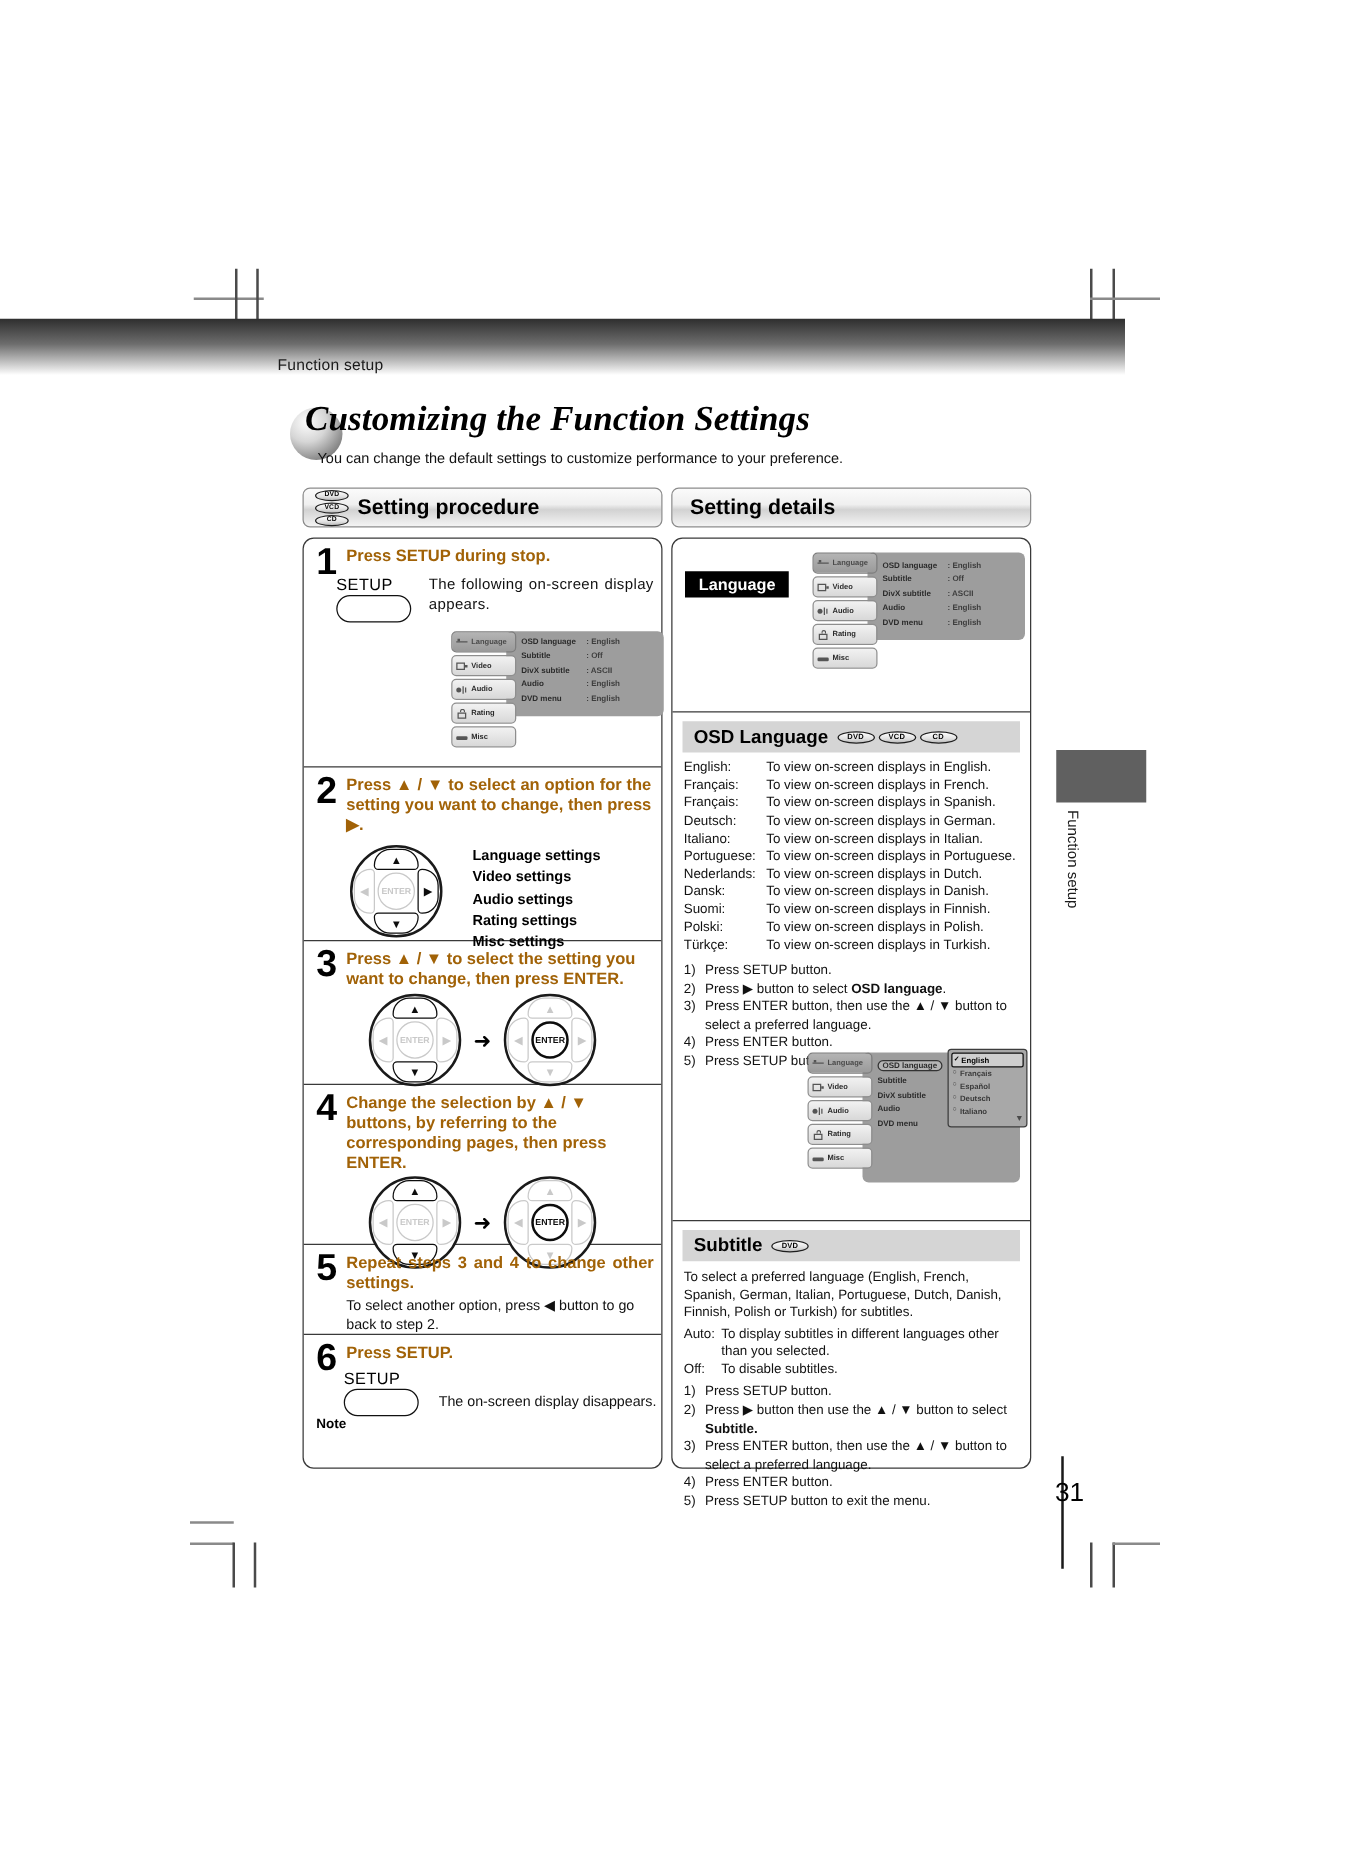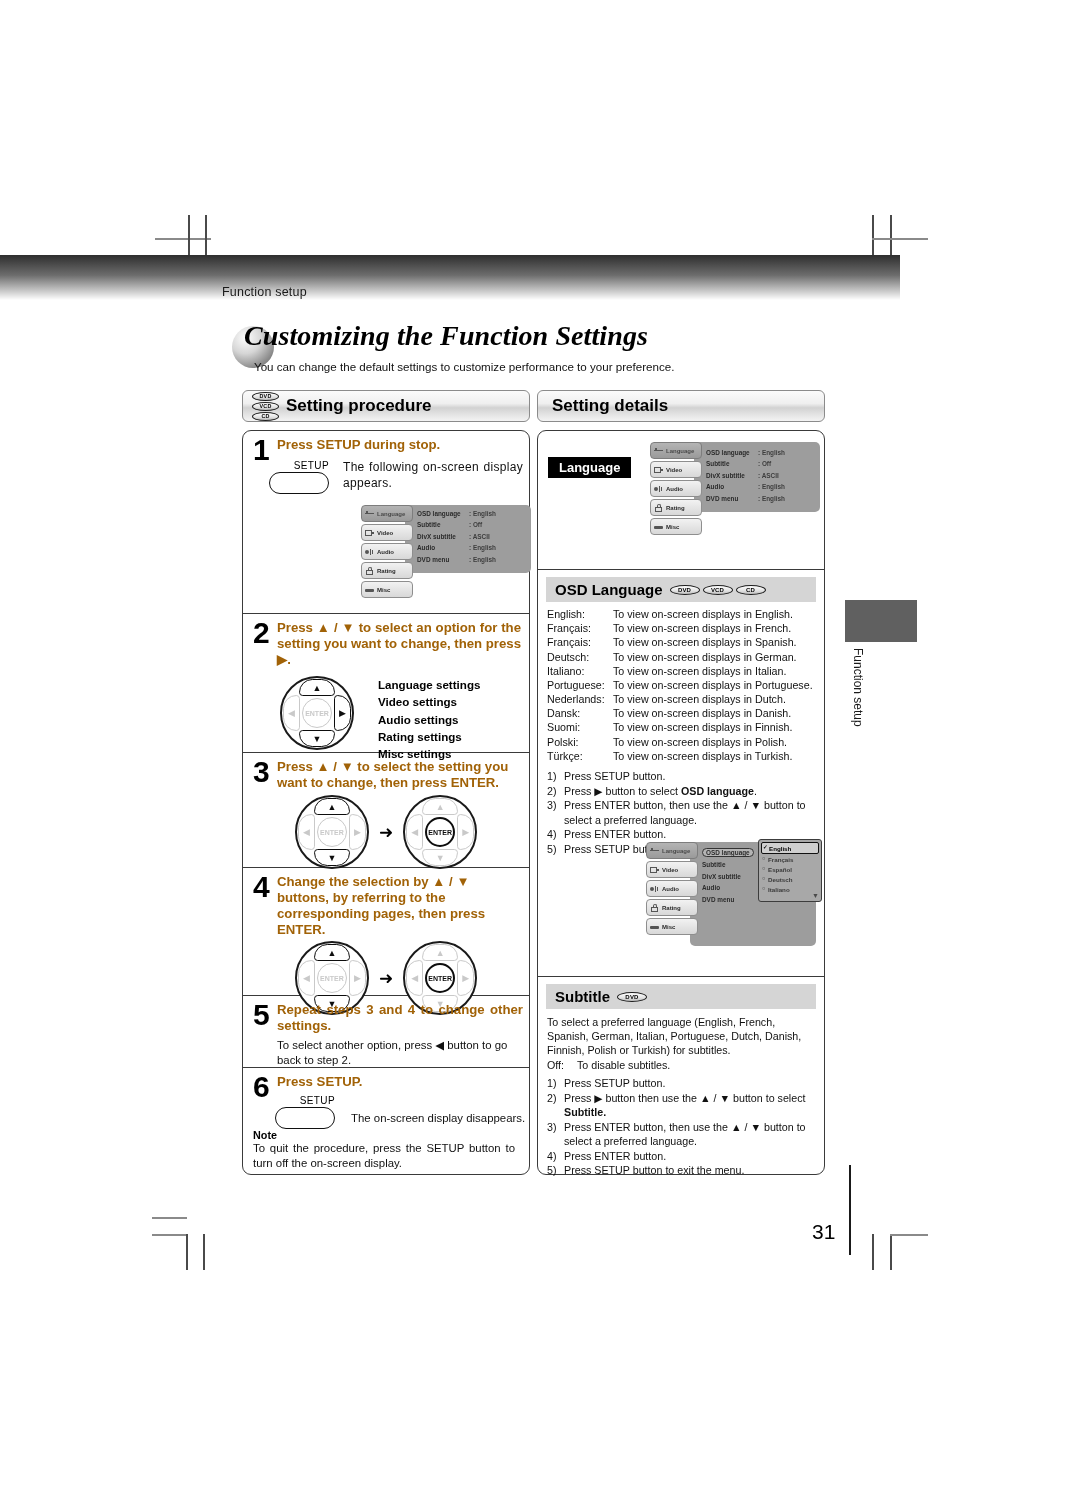--- a/index.html
+++ b/index.html
@@ -80,21 +80,21 @@
   .step-title {
     margin-left: 34px; padding-top: 6px;
     font-size: 13.2px; font-weight: bold; color: #a16207; line-height: 1.22;
   }
   .step-body { font-size: 11.4px; color: #111; line-height: 1.33; }
   .just { text-align: justify; }
 
   
   .setup-btn { position: relative; width: 60px; }
   .setup-btn .cap {
-    text-align: right; font-size: 10px; color: #000; letter-spacing: .4px; margin-bottom: 1px;
+    text-align: left; font-size: 13px; color: #000; letter-spacing: .4px; margin-bottom: 1px;
   }
   .setup-btn .pill {
     width: 60px; height: 22px; border: 1.4px solid #111; border-radius: 11px; background: #fff;
   }
 
   
   .osd { position: relative; }
   .osd-side {
     position: absolute; left: 0; top: 0; width: 52px;
     display: flex; flex-direction: column; gap: 2px; z-index: 2;
@@ -191,22 +191,22 @@
   .sidetab-block {
     position: absolute; left: 845px; top: 600px; width: 72px; height: 42px; background: #606060;
   }
   .sidetab-text {
     position: absolute; left: 845px; top: 648px; width: 20px;
     font-size: 12px; color: #1a1a1a;
     writing-mode: vertical-rl;
   }
 
   .pageno {
-    position: absolute; left: 812px; top: 1183px;
-    font-size: 21px; color: #000; margin-top: 37px;
+    position: absolute; left: 844px; top: 1183px;
+    font-size: 21px; color: #000;
   }
   .pagerule { position: absolute; left: 849px; top: 1165px; width: 1.6px; height: 90px; background: #1a1a1a; }
 
   b.inl { font-weight: bold; }
 </style>
 </head>
 <body>
 
 <div class="regmark" style="left:155px; top:238px; width:56px; height:2px;"></div>
 <div class="regmark dark" style="left:188px; top:215px; width:1.6px; height:45px;"></div>
@@ -408,21 +408,20 @@
     <div class="step-title">Press SETUP.</div>
     <div style="display:flex; align-items:flex-end; margin-left:32px; margin-top:5px;">
       <div class="setup-btn">
         <div class="cap">SETUP</div>
         <div class="pill"></div>
       </div>
       <div class="step-body" style="margin-left:16px; margin-bottom:3px;">The on-screen display disappears.</div>
     </div>
     <div style="margin-left:10px; margin-top:0;">
       <div style="font-size:10.8px; font-weight:bold; color:#000;">Note</div>
-      <div class="step-body just" style="width:262px;">To quit the procedure, press the SETUP button to turn off the on-screen display.</div>
     </div>
   </div>
 </div>
 
 <div class="panel" style="left:537px; top:430px; width:288px; height:745px;">
 
   <div style="position:relative; height:139px; border-bottom:1px solid #3a3a3a;">
     <div class="badge-black" style="position:absolute; left:10px; top:26px;">Language</div>
 
     <div class="osd" style="position:absolute; left:112px; top:11px; width:172px; height:120px;">
@@ -639,20 +638,24 @@
   <div style="position:relative; height:204px;">
     <div class="grayhead" style="margin:7px 8px 0 8px;">
       <div class="t">Subtitle</div>
       <span class="disc-inline">
         <span class="disc-oval">DVD</span>
       </span>
     </div>
 
     <div class="para" style="margin:6px 10px 0 9px;">To select a preferred language (English, French, Spanish, German, Italian, Portuguese, Dutch, Danish, Finnish, Polish or Turkish) for subtitles.</div>
 
+    <div class="para defrow" style="margin:2px 10px 0 9px;">
+      <div class="d1">Auto:</div>
+      <div>To display subtitles in different languages other than you selected.</div>
+    </div>
     <div class="para defrow" style="margin:0 10px 0 9px;">
       <div class="d1">Off:</div>
       <div>To disable subtitles.</div>
     </div>
 
     <div class="numlist" style="margin-top:4px;">
       <div class="li">
           <div class="n">1)</div>
           <div class="tx">Press SETUP button.</div>
         </div>

